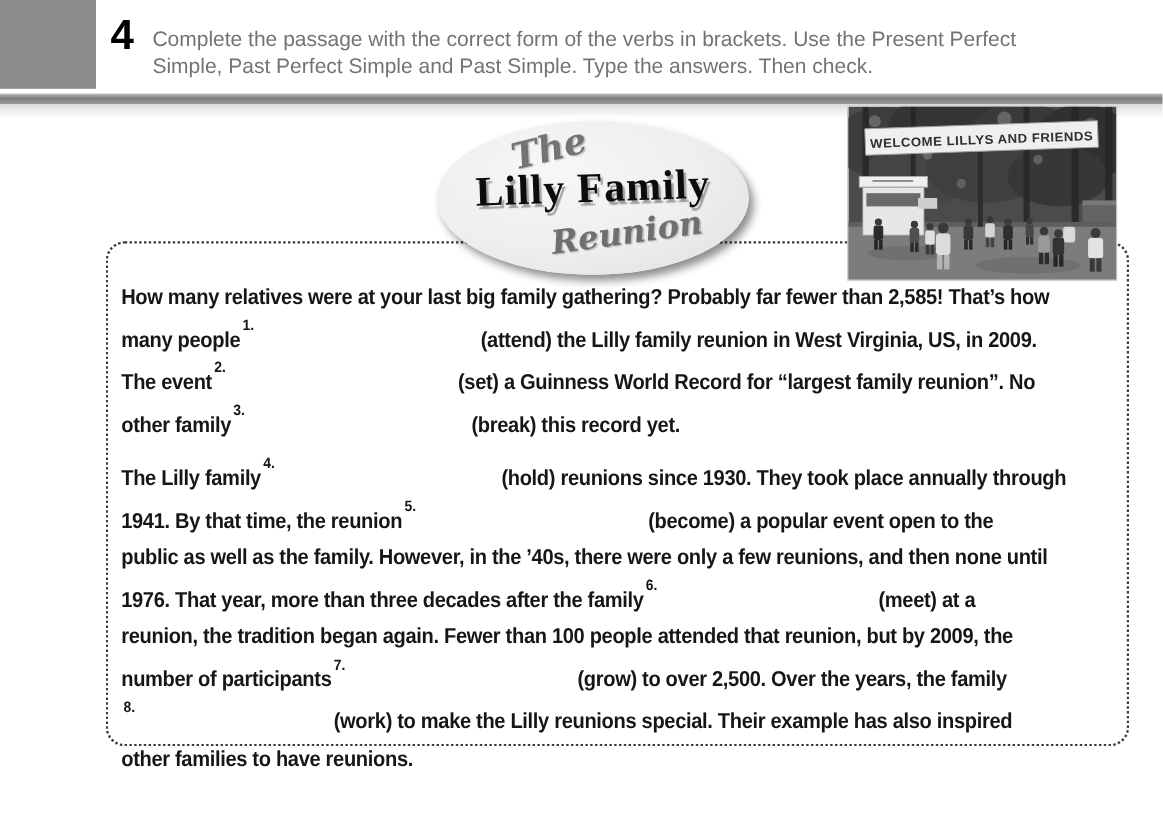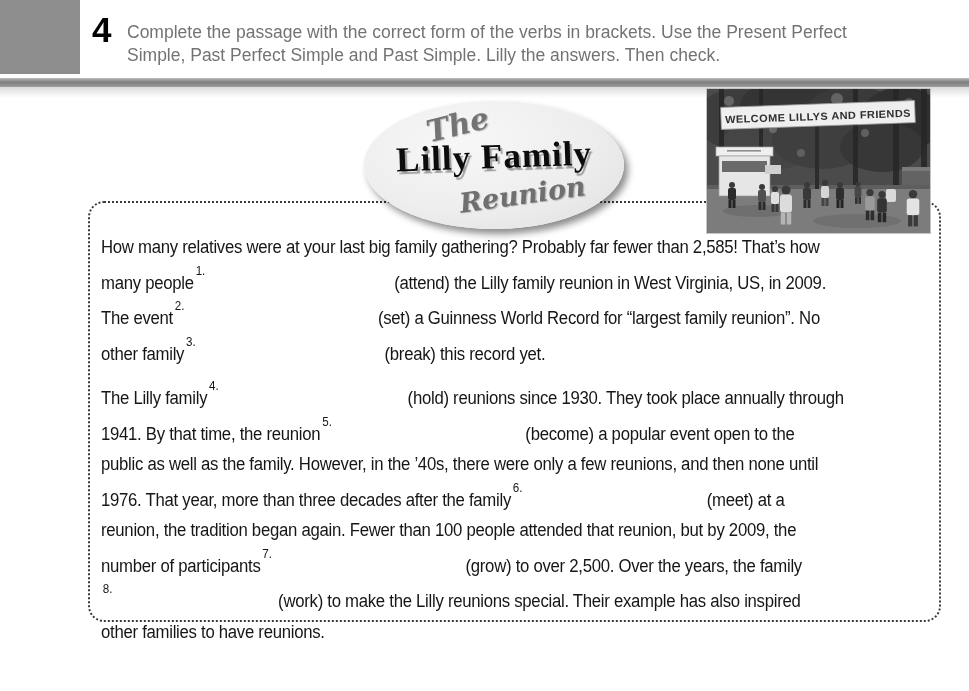--- a/index.html
+++ b/index.html
@@ -11,21 +11,21 @@
   .ex-number{position:absolute;left:92px;top:10px;font-size:35px;font-weight:700;color:#000;}
   .instruction{position:absolute;left:127px;top:21px;width:790px;font-size:17.5px;line-height:23px;color:#737373;}
   .divider{position:absolute;left:0;top:78px;width:969px;height:9px;
            background:linear-gradient(#bdbdbd,#7e7e7e 45%,#9c9c9c);}
   .divider-fade{position:absolute;left:0;top:87px;width:969px;height:11px;
            background:linear-gradient(#dcdcdc,#ffffff);}
 
   
   .dashed-box{position:absolute;left:88px;top:201px;width:853px;height:421px;
               border:2px dotted #3a3a3a;border-radius:16px;box-sizing:border-box;}
-  .passage{position:absolute;left:11px;top:29px;right:6px;}
+  .passage{position:absolute;left:11px;top:29px;right:6px;font-weight:bold;}
   .pline{line-height:30.5px;white-space:nowrap;font-size:18px;letter-spacing:-0.3px;
          transform:scaleX(0.93);transform-origin:left center;color:#161616;}
   .paragraph + .paragraph{margin-top:9px;}
   .supnum{font-size:12.5px;position:relative;top:-7px;margin:0 3px 0 2px;letter-spacing:0;}
   .blank{display:inline-block;height:20px;vertical-align:bottom;cursor:text;}
 
   
   .logo-oval{position:absolute;left:364px;top:101px;width:260px;height:128px;border-radius:50%;
              background:radial-gradient(ellipse at 38% 32%, #f7f7f7 0%, #eeeeee 55%, #dedede 100%);
              box-shadow:4px 5px 7px rgba(0,0,0,0.45);}
@@ -47,21 +47,21 @@
 <body>
 
 <div class="page">
 
   <div class="corner-block"></div>
 
   <div class="ex-number">4</div>
 
   <div class="instruction">
     <div>Complete the passage with the correct form of the verbs in brackets. Use the Present Perfect</div>
-    <div>Simple, Past Perfect Simple and Past Simple. Lilly the answers. Then check.</div>
+    <div>Simple, Past Perfect Simple and Past Simple. Type the answers. Then check.</div>
   </div>
 
   <div class="divider"></div>
   <div class="divider-fade"></div>
 
   <div class="dashed-box">
     <div class="passage">
         <div class="paragraph">
           <div class="pline"><span>How many relatives were at your last big family gathering? Probably far fewer than 2,585! That’s how</span></div>
           <div class="pline"><span>many people</span><sup class="supnum">1.</sup><span class="blank" style="width: 200px;"></span><span>(attend) the Lilly family reunion in West Virginia, US, in 2009.</span></div>

